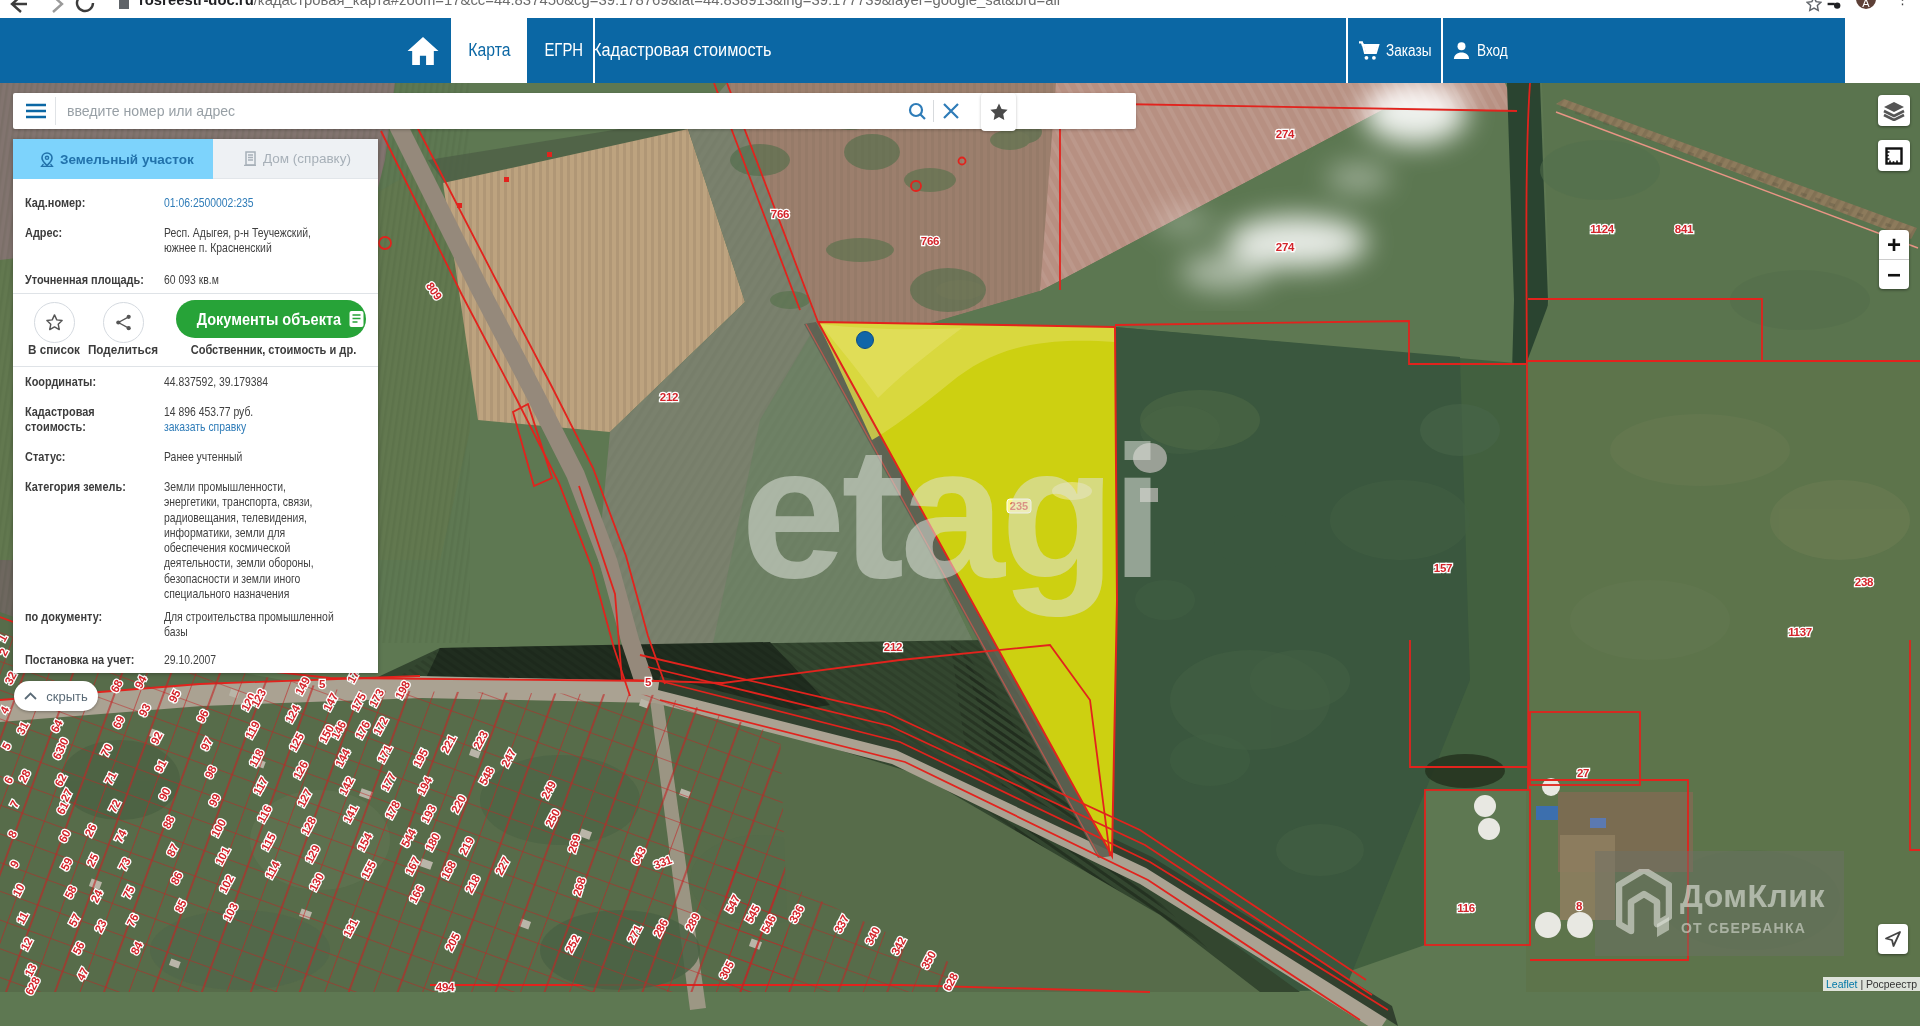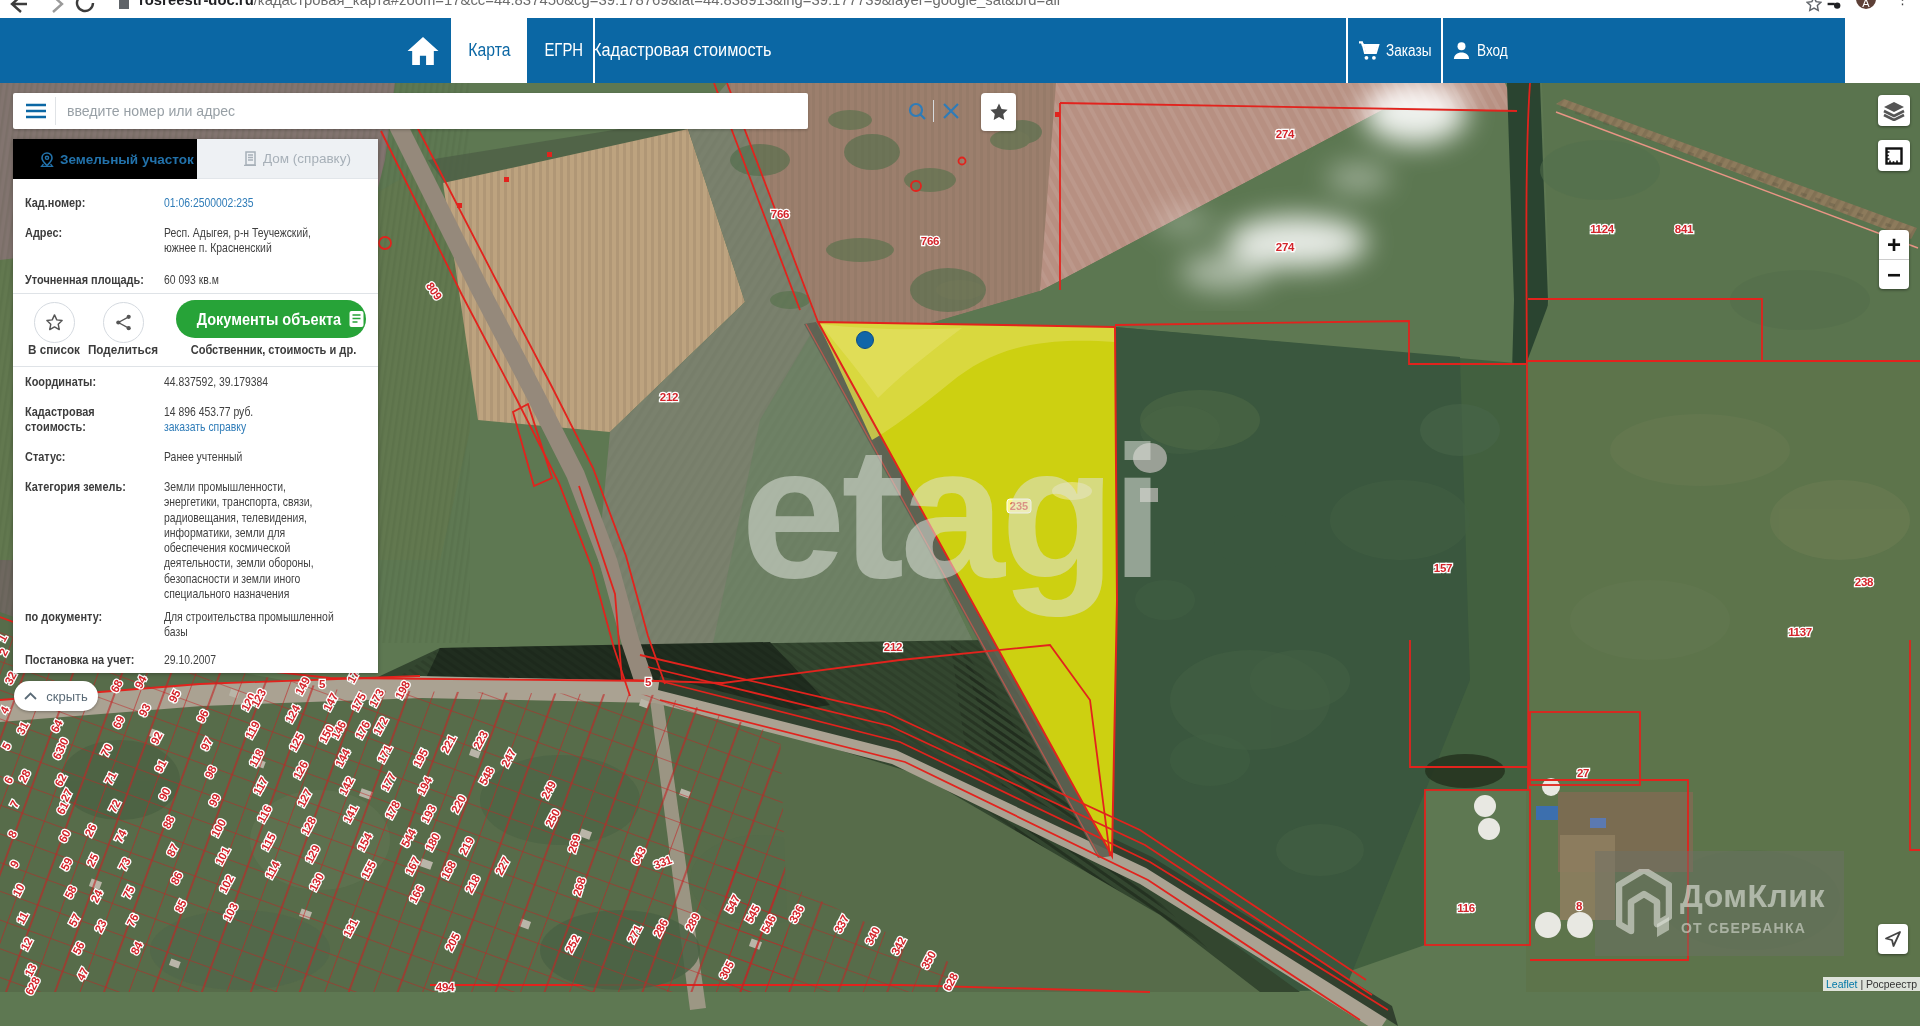--- a/index.html
+++ b/index.html
@@ -10,21 +10,21 @@
   #browser{left:0;top:0;width:1920px;height:18px;background:#fff;overflow:hidden;z-index:30;}
   #urlcut{position:absolute;left:139px;top:-9px;font-size:15px;color:#6b6b6b;white-space:nowrap;transform:scaleX(.99);transform-origin:0 0;}
   #urlcut b{color:#202124;font-weight:bold;}
   
   #nav{left:0;top:18px;width:1845px;height:65px;background:#0b67a4;z-index:30;}
   #nav .tabwhite{position:absolute;left:451px;top:0;width:76px;height:65px;background:#fff;
      color:#0b67a4;font-size:17.5px;display:flex;align-items:center;justify-content:center;}
   #nav .item{position:absolute;top:0;height:65px;display:flex;align-items:center;color:#fff;font-size:17.5px;}
   #nav .vsep{position:absolute;top:0;width:2px;height:65px;background:#fff;}
   
-  #searchbar{left:13px;top:93px;width:795px;height:36px;background:#fff;border-radius:2px;
+  #searchbar{left:13px;top:93px;width:1123px;height:36px;background:#fff;border-radius:2px;
      box-shadow:0 1px 3px rgba(0,0,0,.25);z-index:20;}
   #starbtn{left:981px;top:93px;width:35px;height:38px;background:#fff;border-radius:4px;
      box-shadow:0 1px 3px rgba(0,0,0,.25);z-index:20;display:flex;align-items:center;justify-content:center;}
   
   #panel{left:13px;top:139px;width:365px;height:534px;background:#fff;z-index:20;
      box-shadow:0 1px 4px rgba(0,0,0,.3);font-size:13.2px;color:#333;}
   #panel .lbl{position:absolute;left:12px;font-weight:bold;color:#3c3c3c;line-height:15.3px;white-space:nowrap;font-size:13px;transform:scaleX(0.84);transform-origin:0 0;}
   #panel .val{position:absolute;left:151px;color:#3f3f3f;line-height:15.3px;white-space:nowrap;font-size:13px;transform:scaleX(0.80);transform-origin:0 0;}
   #panel .link{color:#2f7cb8;}
   #hidebtn{left:14px;top:681px;width:84px;height:30px;background:#fff;border-radius:16px;
@@ -521,21 +521,21 @@
   </div>
   <div id="starbtn" class="abs">
     <svg width="20" height="20" viewBox="0 0 20 20">
       <path d="M10 1.5 L12.6 7 L18.6 7.8 L14.2 12 L15.3 18 L10 15.1 L4.7 18 L5.8 12 L1.4 7.8 L7.4 7 Z" fill="#4a4a4a"></path>
     </svg>
   </div>
 
   <div id="panel" class="abs">
 
     <div class="abs" style="left:0;top:0;width:365px;height:39px;background:#eef1f4;border-bottom:1px solid #e2e6ea"></div>
-    <div class="abs" style="left:0;top:0;width:184px;height:40px;background:#000000;display:flex;align-items:center;">
+    <div class="abs" style="left:0;top:0;width:200px;height:40px;background:#7dd3fc;display:flex;align-items:center;">
       <svg style="margin-left:27px" width="14" height="15" viewBox="0 0 14 15">
         <path d="M7 1 C4 1 2 3.2 2 6 C2 8.8 7 13.5 7 13.5 C7 13.5 12 8.8 12 6 C12 3.2 10 1 7 1 Z" fill="none" stroke="#2272ab" stroke-width="1.6"></path>
         <circle cx="7" cy="5.8" r="1.6" fill="none" stroke="#2272ab" stroke-width="1.4"></circle>
         <path d="M3.5 12 L1.5 14.4 H12.5 L10.5 12" fill="none" stroke="#2272ab" stroke-width="1.2"></path>
       </svg>
       <span style="margin-left:6px;color:#2272ab;font-weight:bold;font-size:13.5px;display:inline-block">Земельный участок</span>
     </div>
     <div class="abs" style="left:200px;top:0;width:165px;height:39px;display:flex;align-items:center;">
       <svg style="margin-left:30px" width="14" height="15" viewBox="0 0 14 15">
         <rect x="3" y="1" width="9" height="13" fill="none" stroke="#a7b0b8" stroke-width="1.5"></rect>

